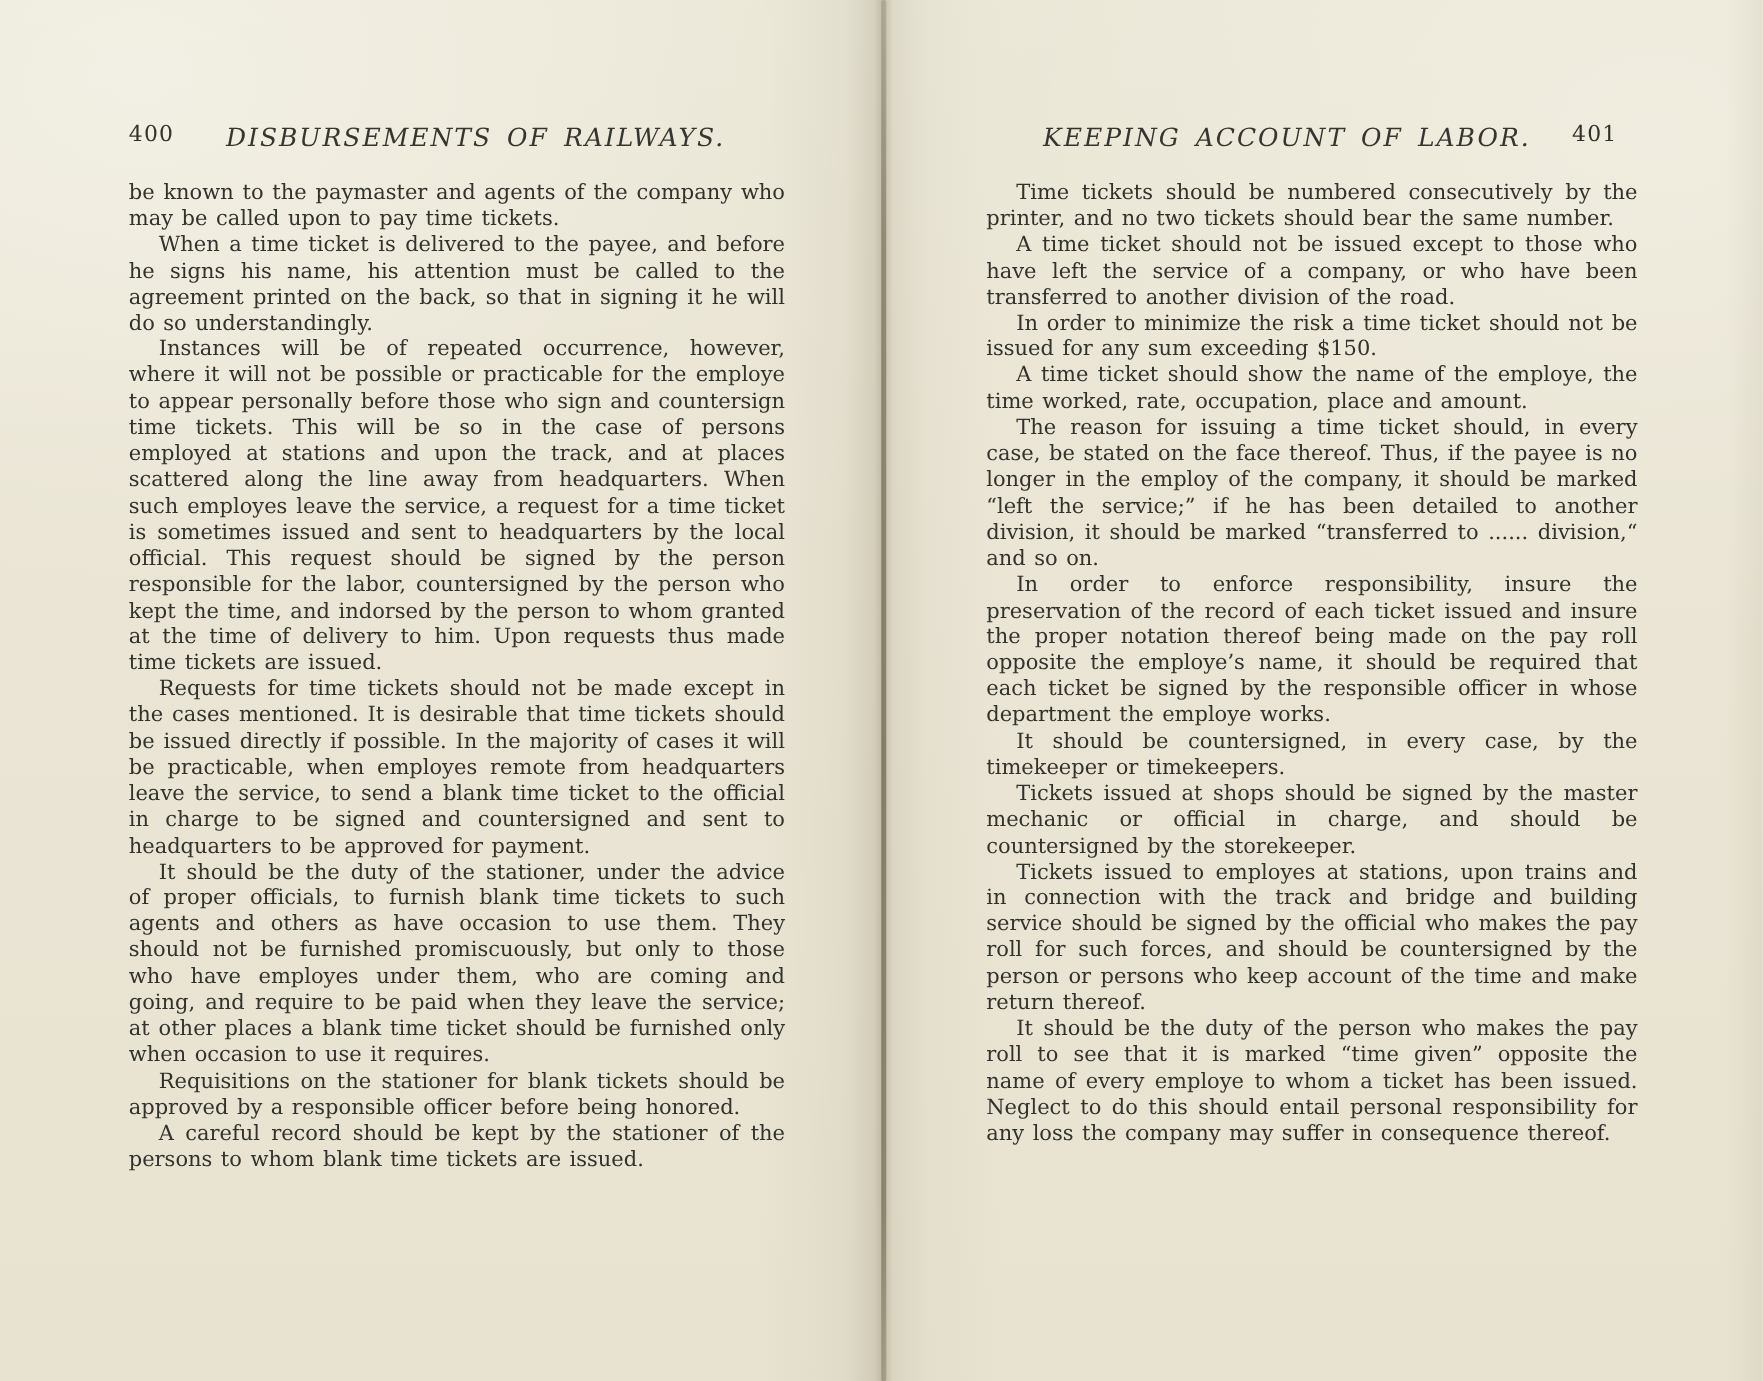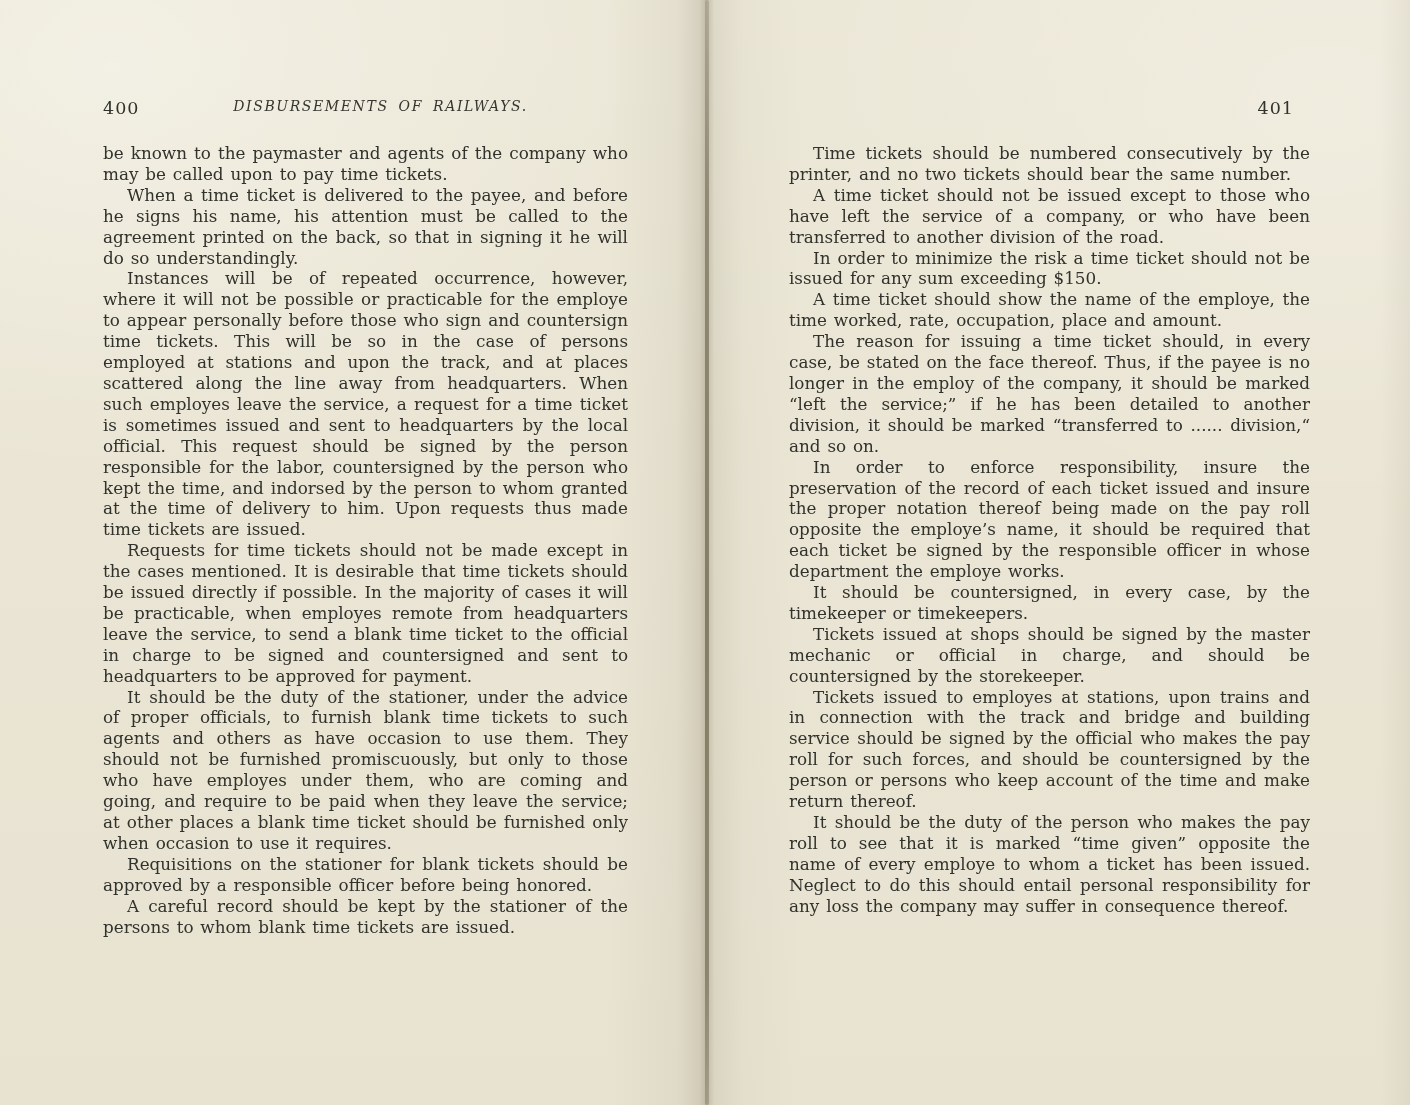--- a/index.html
+++ b/index.html
@@ -77,21 +77,21 @@
   .running-head-row {
     position: relative;
     height: 22px;
     margin-bottom: 23px;
   }
   .running-head {
     position: absolute;
     left: 0; right: 0;
     text-align: center;
     font-style: italic;
-    font-size: 14px;
+    font-size: 20px;
     letter-spacing: 1.6px;
     word-spacing: 4px;
     white-space: nowrap;
     color: #35362f;
   }
   .page-left .running-head { padding-left: 30px; }
   .page-right .running-head { padding-right: 40px; }
 
   .folio {
     position: absolute;
@@ -129,20 +129,21 @@
       <p>Instances will be of repeated occurrence, however, where it will not be possible or practicable for the employe to appear personally before those who sign and countersign time tickets.  This will be so in the case of persons employed at stations and upon the track, and at places scattered along the line away from headquarters.  When such employes leave the service, a request for a time ticket is sometimes issued and sent to headquarters by the local official.  This request should be signed by the person responsible for the labor, countersigned by the person who kept the time, and indorsed by the person to whom granted at the time of delivery to him.  Upon requests thus made time tickets are issued.</p>
       <p>Requests for time tickets should not be made except in the cases mentioned.  It is desirable that time tickets should be issued directly if possible.  In the majority of cases it will be practicable, when employes remote from headquarters leave the service, to send a blank time ticket to the official in charge to be signed and countersigned and sent to headquarters to be approved for payment.</p>
       <p>It should be the duty of the stationer, under the advice of proper officials, to furnish blank time tickets to such agents and others as have occasion to use them. They should not be furnished promiscuously, but only to those who have employes under them, who are coming and going, and require to be paid when they leave the service; at other places a blank time ticket should be furnished only when occasion to use it requires.</p>
       <p>Requisitions on the stationer for blank tickets should be approved by a responsible officer before being honored.</p>
       <p>A careful record should be kept by the stationer of the persons to whom blank time tickets are issued.</p>
     </div>
   </div>
 
   <div class="page page-right">
     <div class="running-head-row">
+      <span class="running-head">KEEPING ACCOUNT OF LABOR.</span>
       <span class="folio folio-right">401</span>
     </div>
     <div class="body-text">
       <p>Time tickets should be numbered consecutively by the printer, and no two tickets should bear the same number.</p>
       <p>A time ticket should not be issued except to those who have left the service of a company, or who have been transferred to another division of the road.</p>
       <p>In order to minimize the risk a time ticket should not be issued for any sum exceeding $150.</p>
       <p>A time ticket should show the name of the employe, the time worked, rate, occupation, place and amount.</p>
       <p>The reason for issuing a time ticket should, in every case, be stated on the face thereof.  Thus, if the payee is no longer in the employ of the company, it should be marked “left the service;” if he has been detailed to another division, it should be marked “transferred to ...... division,“ and so on.</p>
       <p>In order to enforce responsibility, insure the preservation of the record of each ticket issued and insure the proper notation thereof being made on the pay roll opposite the employe’s name, it should be required that each ticket be signed by the responsible officer in whose department the employe works.</p>
       <p>It should be countersigned, in every case, by the timekeeper or timekeepers.</p>

